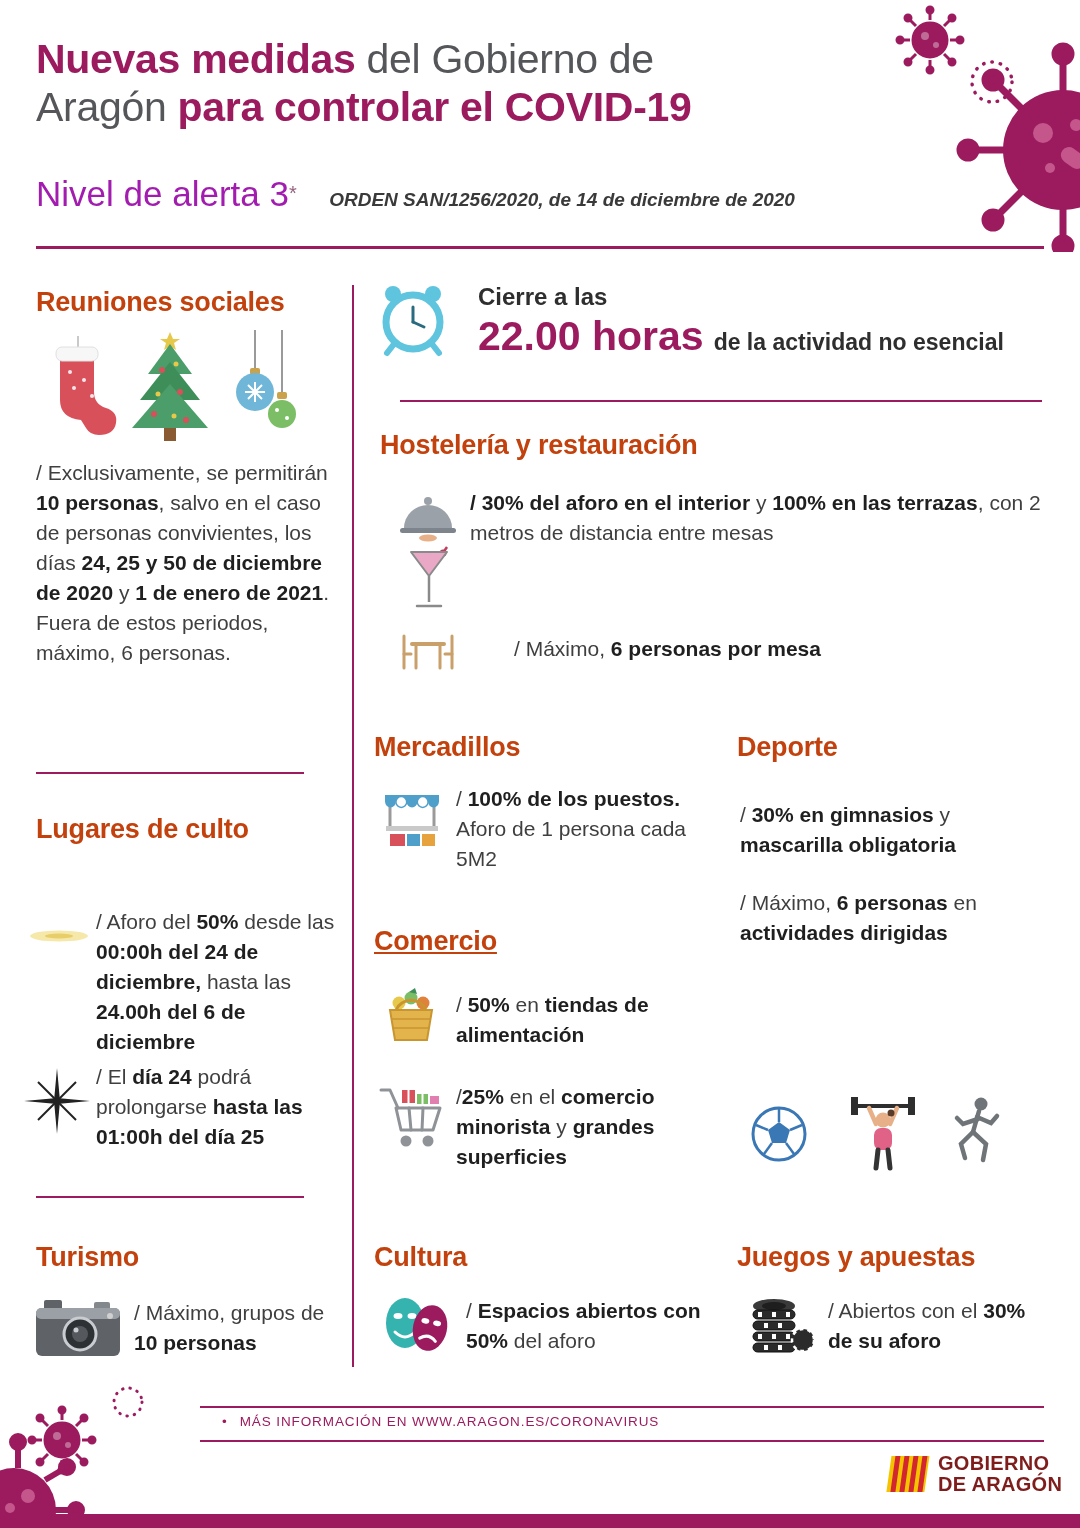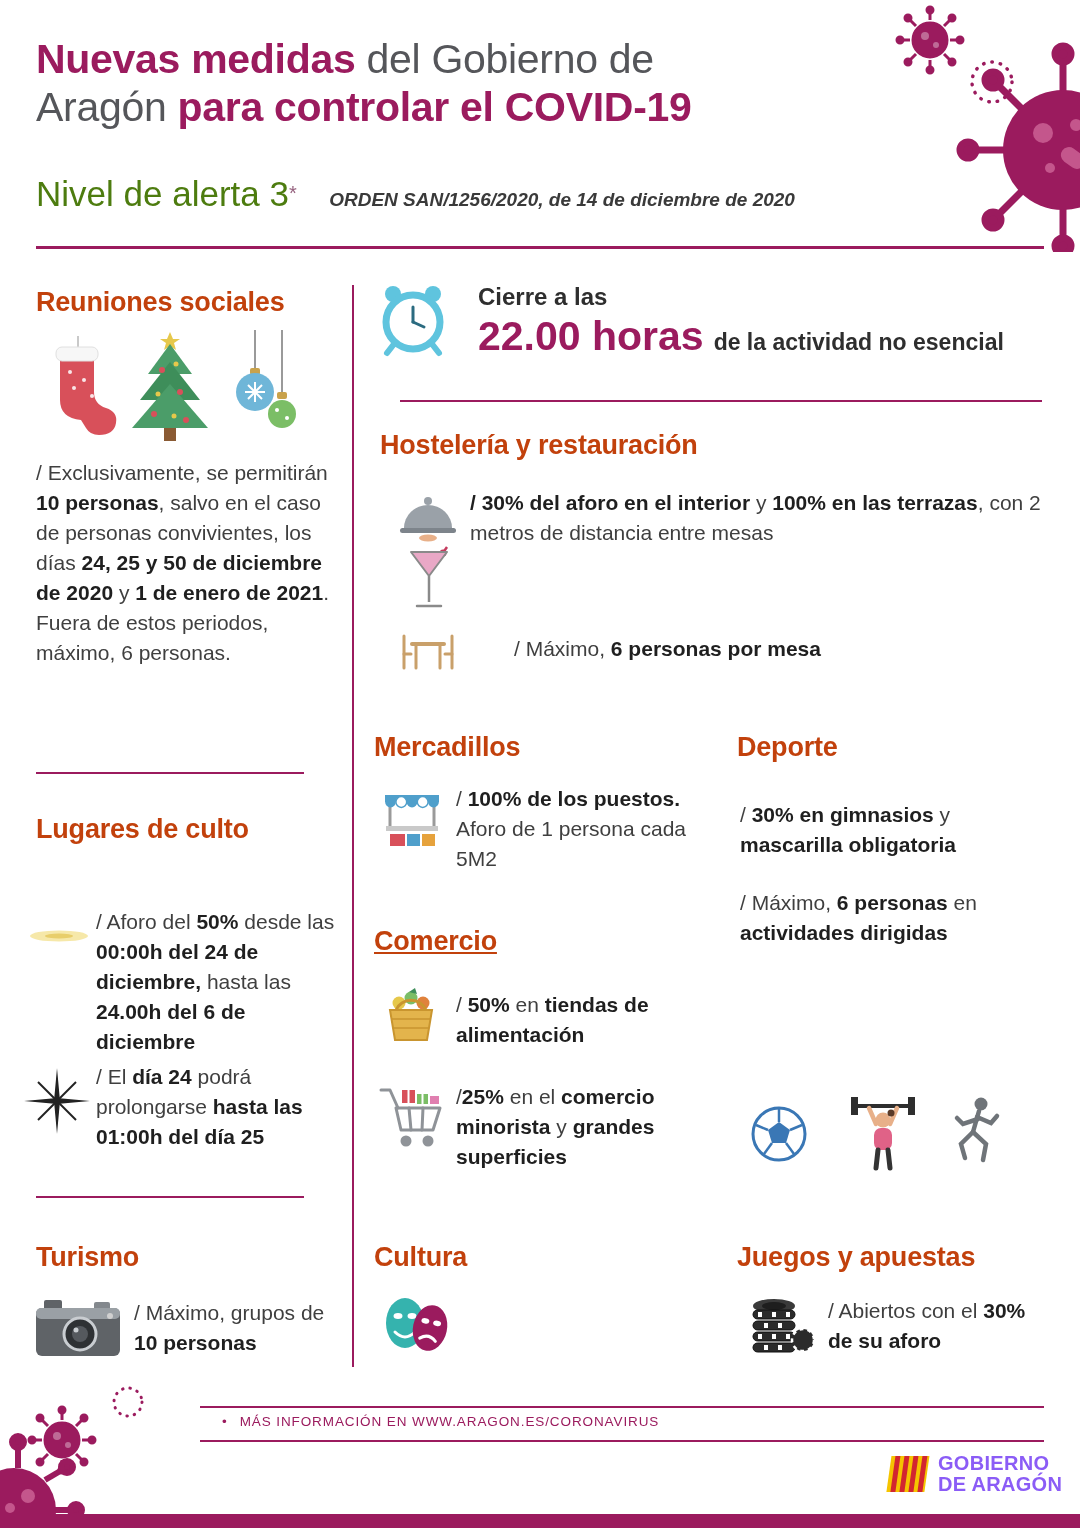--- a/index.html
+++ b/index.html
@@ -6,34 +6,34 @@
   .page{position:relative;width:1080px;height:1528px;background:#ffffff;overflow:hidden;
         font-family:"Liberation Sans",sans-serif;}
   .abs{position:absolute;}
   .hr{position:absolute;background:#9B1B5E;}
   .vr{position:absolute;background:#9B1B5E;width:2px;}
   .title{font-size:41px;line-height:1.17;color:#55565a;font-weight:400;letter-spacing:-0.3px;}
   .b{font-weight:700;color:#1f1f1f;}
   .m{color:#9B1B5E;}
   .title .b{color:#55565a;}
   .title .m{color:#9B1B5E;}
-  .alert{font-size:35px;color:#4d7c0f;}
+  .alert{font-size:35px;color:#a21caf;}
   .alert-star{font-size:20px;color:#96627F;vertical-align:super;}
   .order{font-style:italic;font-size:19px;color:#3a3a3a;margin-left:28px;font-weight:700;}
   .h2{font-size:27px;font-weight:700;color:#c2410c;letter-spacing:-0.2px;}
   .txt{font-size:21px;line-height:1.43;color:#3f3f3f;}
   .closure-l1{font-size:24px;font-weight:700;color:#2e2e2e;}
   .closure-l2{margin-top:2px;}
   .closure-time{font-size:41px;font-weight:700;color:#9B1B5E;}
   .closure-suffix{font-size:23px;font-weight:700;color:#2e2e2e;margin-left:10px;}
   .footer-info{font-size:13.5px;color:#9B1B5E;letter-spacing:0.9px;}
   .footer-info .dot{margin-right:12px;}
   .footer-info .b{color:#9B1B5E;font-weight:400;}
   .logo{display:flex;align-items:center;gap:8px;}
-  .logo-text{font-size:20px;font-weight:700;color:#8b5cf6;line-height:1.04;letter-spacing:0.3px;}
+  .logo-text{font-size:20px;font-weight:700;color:#7f1d1d;line-height:1.04;letter-spacing:0.3px;}
   .bottom-bar{position:absolute;left:0;top:1514px;width:1080px;height:14px;background:#9B1B5E;}
 </style>
 </head>
 <body>
 
 <div class="page">
 
   <div class="abs title" style="left:36px;top:36px;width:860px;">
     <div><span class="b m">Nuevas medidas</span><span> del Gobierno de</span></div>
     <div><span>Aragón </span><span class="b m">para controlar el COVID-19</span></div>
@@ -298,20 +298,21 @@
       <ellipse cx="34" cy="24" rx="4.5" ry="3" fill="#ffffff"></ellipse>
       <path d="M17,40 q10,10 20,0" fill="none" stroke="#ffffff" stroke-width="3" stroke-linecap="round"></path>
     </g>
     <g transform="rotate(12 52 36)">
       <ellipse cx="52" cy="36" rx="17" ry="23" fill="#9B1B5E"></ellipse>
       <ellipse cx="46" cy="30" rx="4" ry="2.8" fill="#ffffff"></ellipse>
       <ellipse cx="58" cy="30" rx="4" ry="2.8" fill="#ffffff"></ellipse>
       <path d="M44,48 q8,-7 16,0" fill="none" stroke="#ffffff" stroke-width="3" stroke-linecap="round"></path>
     </g>
   </svg>
+  <div class="abs txt" style="left:466px;top:1296px;width:240px;"><span>/ </span><span class="b">Espacios abiertos con 50%</span><span> del aforo</span></div>
 
   <div class="abs h2" style="left:737px;top:732px;">Deporte</div>
 
   <div class="abs txt" style="left:740px;top:800px;width:302px;"><span>/ </span><span class="b">30% en gimnasios</span><span> y </span><span class="b">mascarilla obligatoria</span></div>
   <div class="abs txt" style="left:740px;top:888px;width:302px;"><span>/ Máximo, </span><span class="b">6 personas</span><span> en </span><span class="b">actividades dirigidas</span></div>
 
   <svg class="abs" style="left:745px;top:1092px;" width="290" height="84" viewBox="0 0 290 84">
 
     <g>
       <circle cx="34" cy="42" r="26" fill="#ffffff" stroke="#3a77b5" stroke-width="3"></circle>

